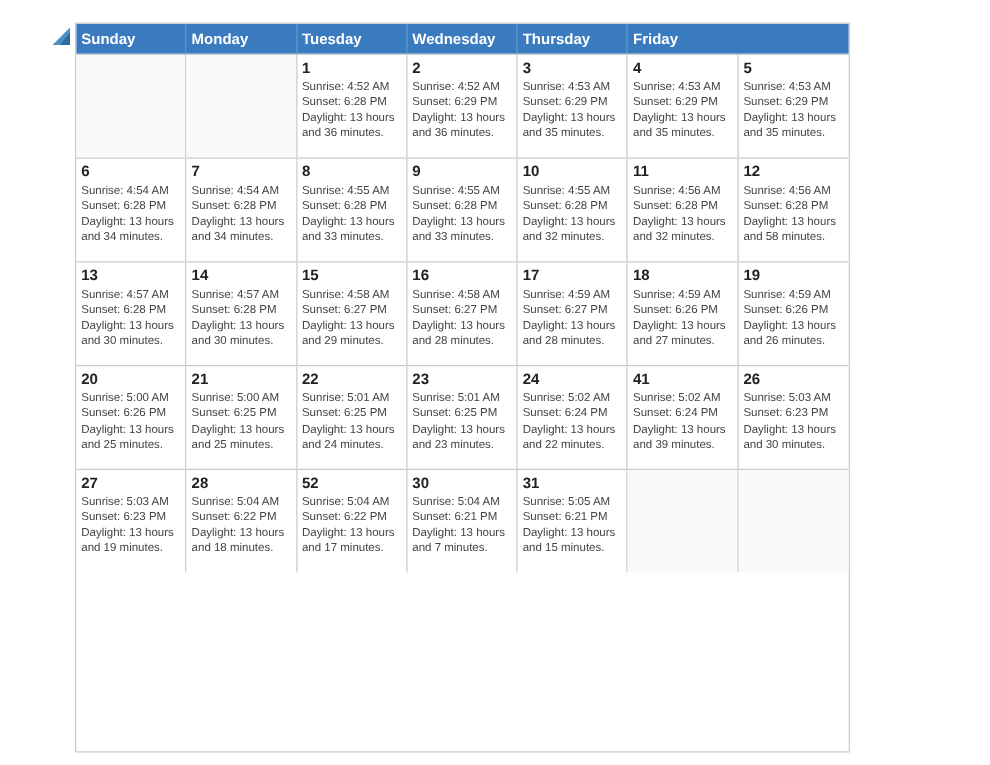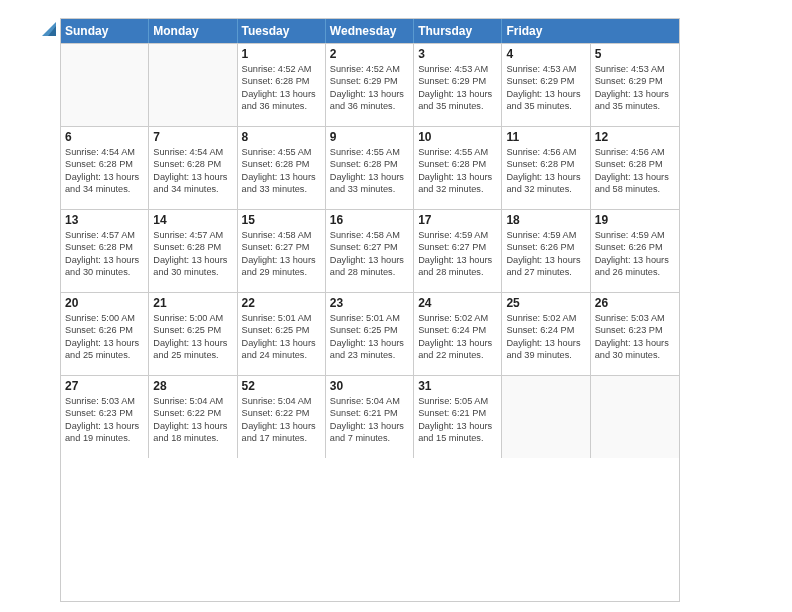--- a/index.html
+++ b/index.html
@@ -296,21 +296,21 @@
             <span class="cell-line">and 23 minutes.</span>
           </div>
           <div class="cal-cell">
             <span class="day-num">24</span>
             <span class="cell-line">Sunrise: 5:02 AM</span>
             <span class="cell-line">Sunset: 6:24 PM</span>
             <span class="cell-line">Daylight: 13 hours</span>
             <span class="cell-line">and 22 minutes.</span>
           </div>
           <div class="cal-cell">
-            <span class="day-num">25</span>
+            <span class="day-num">41</span>
             <span class="cell-line">Sunrise: 5:02 AM</span>
             <span class="cell-line">Sunset: 6:24 PM</span>
             <span class="cell-line">Daylight: 13 hours</span>
             <span class="cell-line">and 39 minutes.</span>
           </div>
           <div class="cal-cell">
             <span class="day-num">26</span>
             <span class="cell-line">Sunrise: 5:03 AM</span>
             <span class="cell-line">Sunset: 6:23 PM</span>
             <span class="cell-line">Daylight: 13 hours</span>

